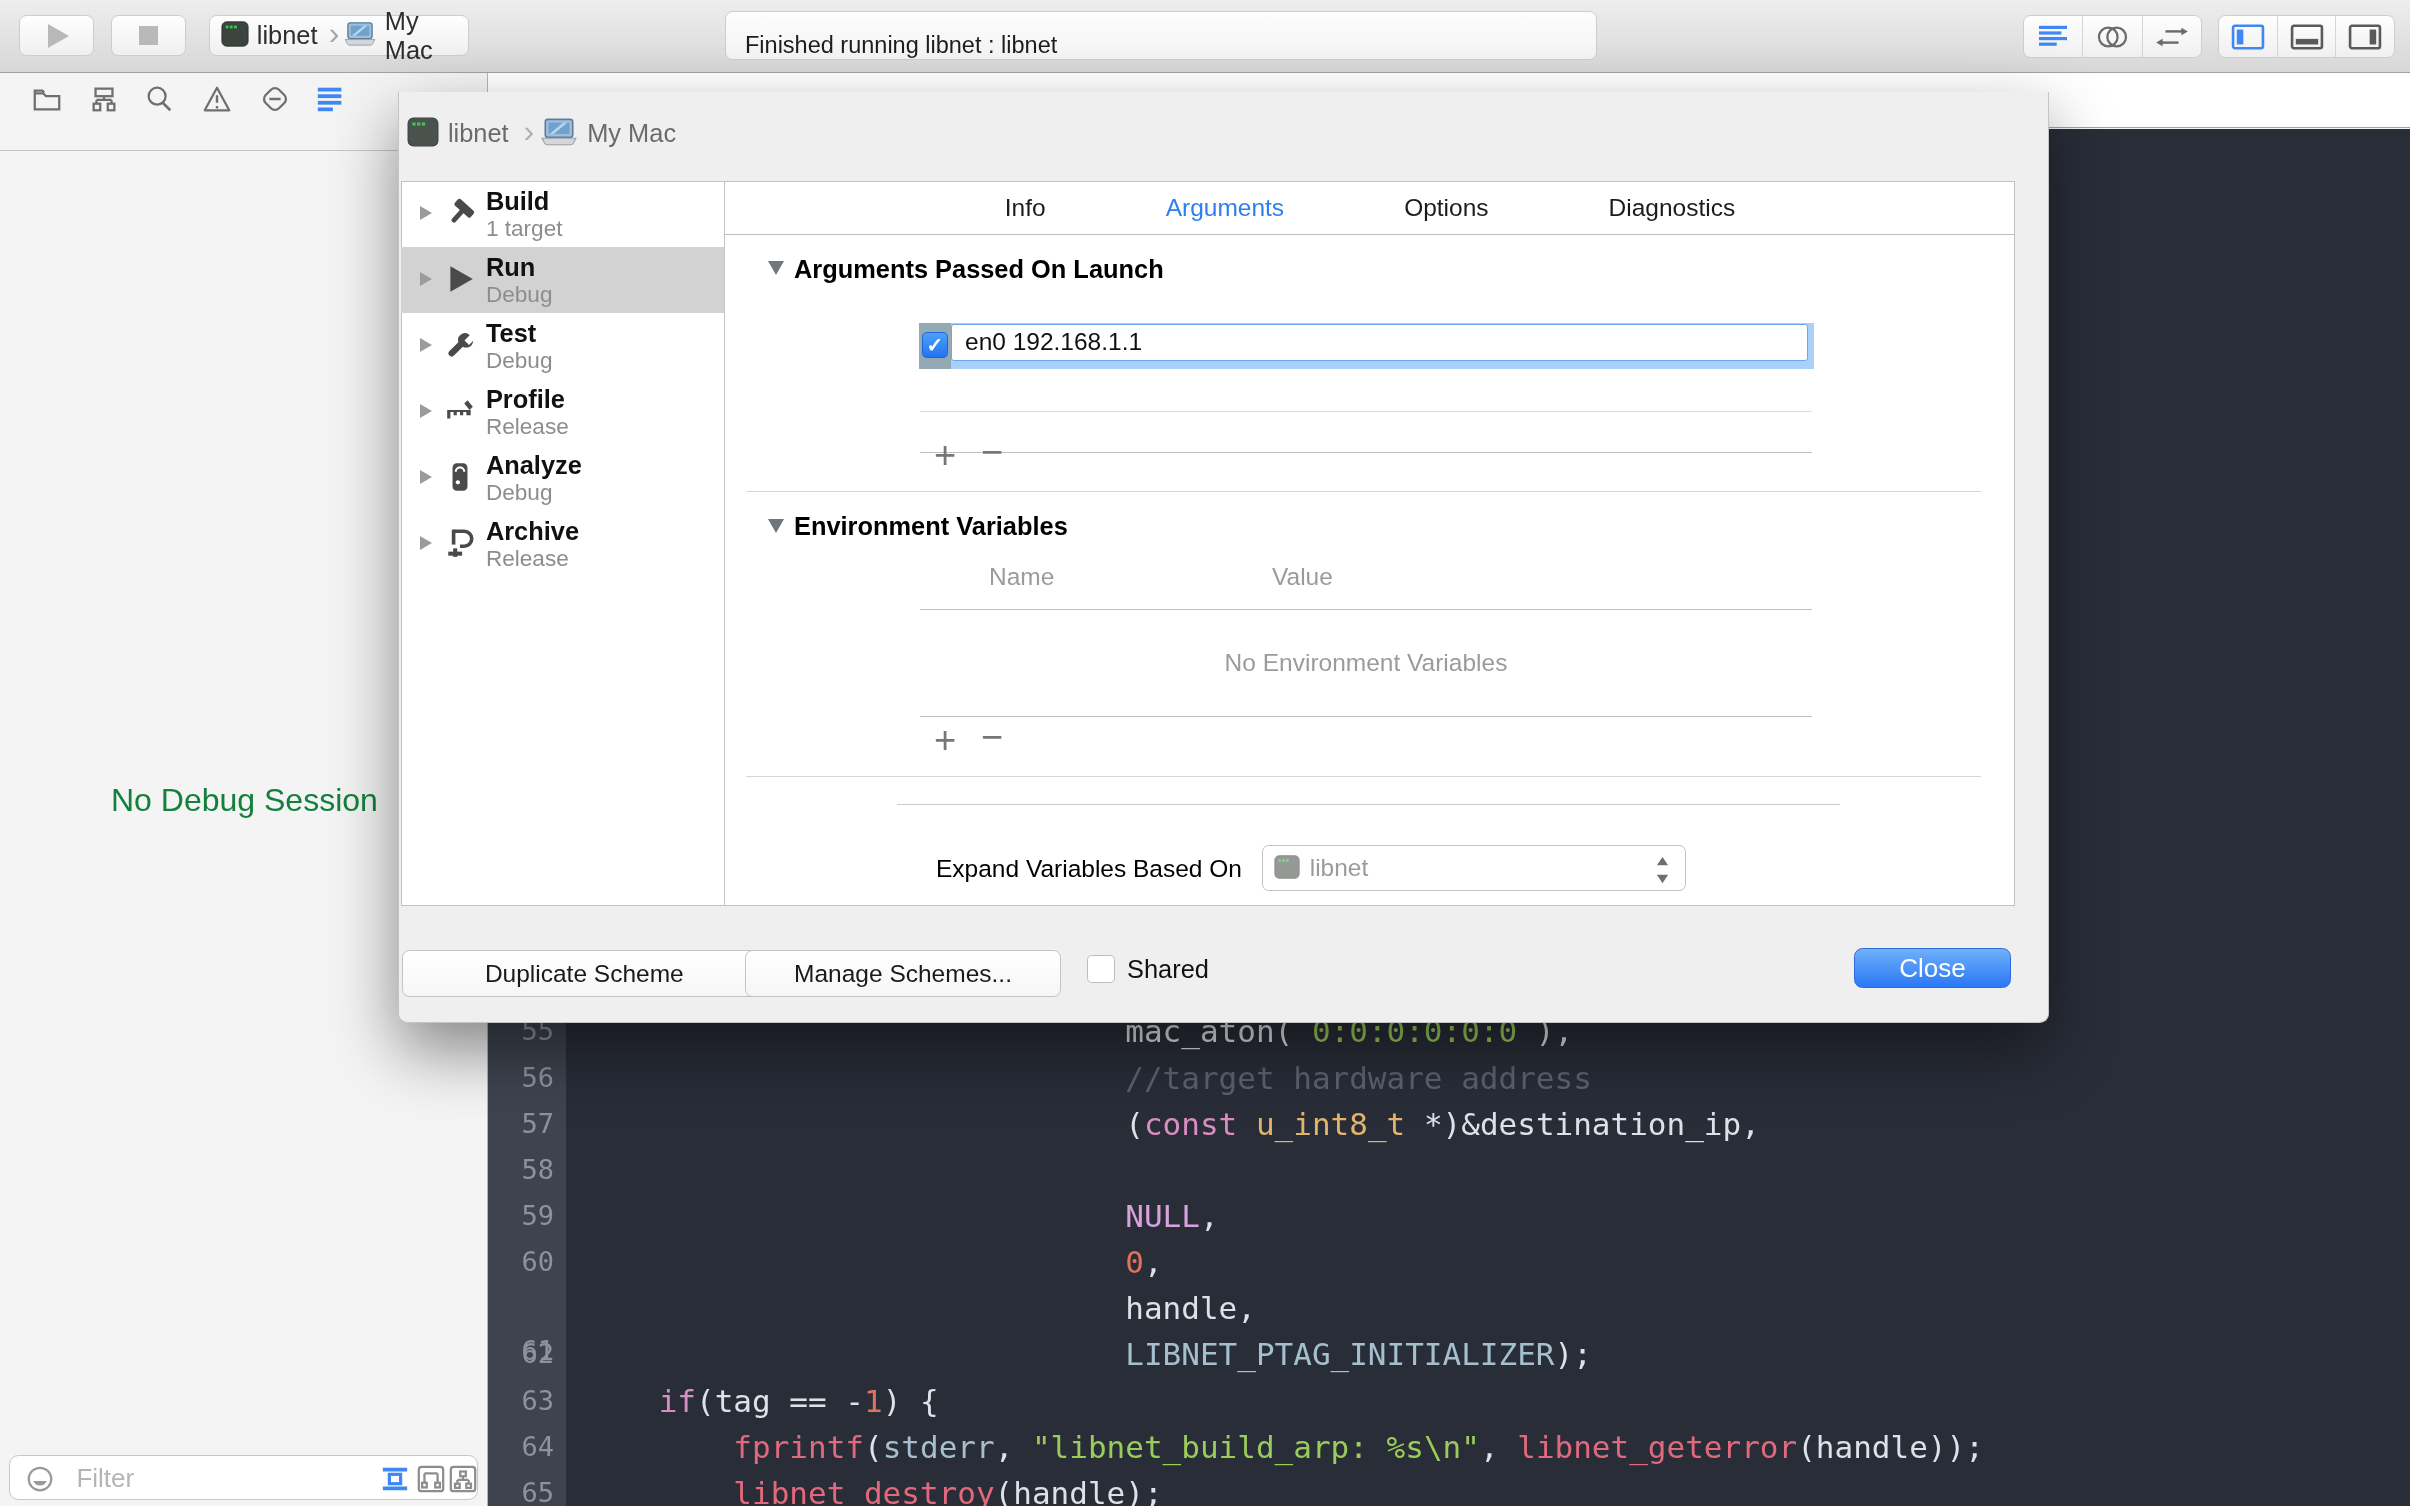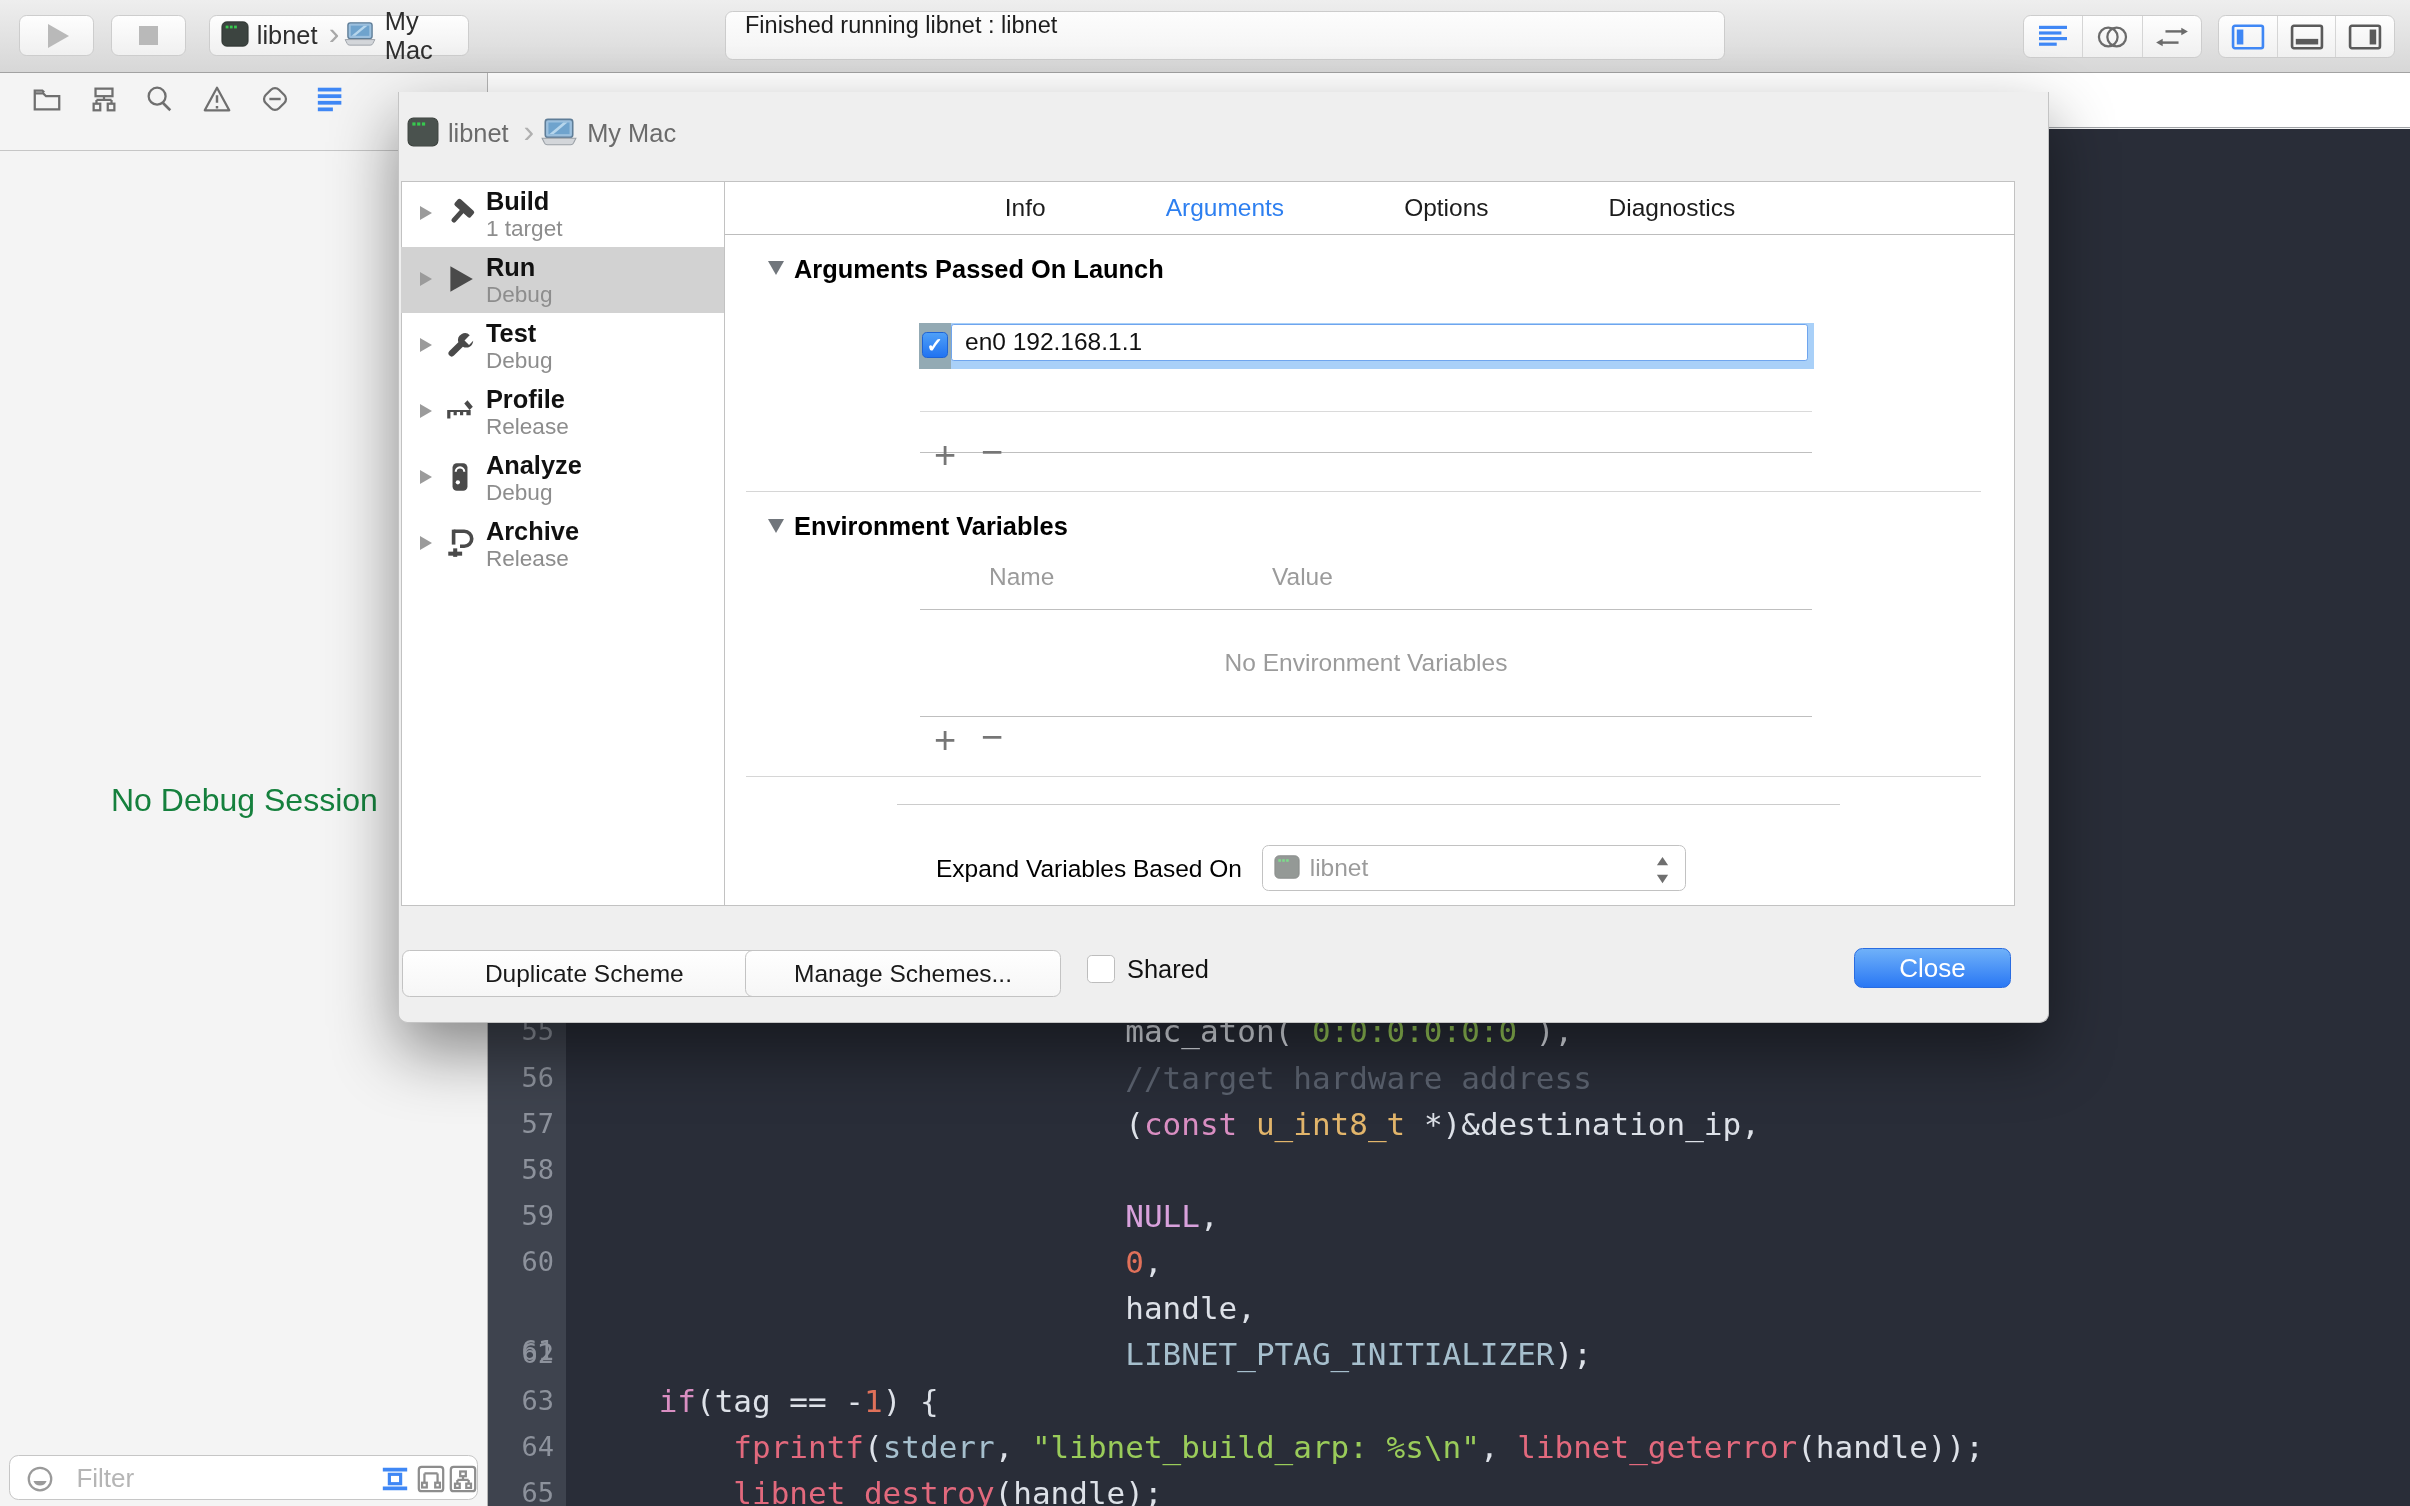--- a/index.html
+++ b/index.html
@@ -11,23 +11,23 @@
   .tb-btn{position:absolute;top:15px;height:41px;border-radius:7.5px;
           background:linear-gradient(#fefefe,#f0f0f0);border:0.9px solid #cdcdcd;
           display:flex;align-items:center;justify-content:center;box-sizing:border-box;}
   .play-btn{left:19px;width:75px;}
   .stop-btn{left:111px;width:75px;}
   .play-tri{width:0;height:0;border-left:21px solid #b9b9b9;border-top:12.2px solid transparent;border-bottom:12.2px solid transparent;margin-left:3.8px;}
   .stop-sq{width:19px;height:19px;background:#b9b9b9;}
   .scheme-capsule{left:209px;width:260px;display:flex;align-items:center;gap:0;padding:0 11.3px;justify-content:flex-start;}
   .cap-txt{font-size:25.4px;color:#2e2e2e;margin:0 7.5px;}
   .cap-sep{font-size:32px;color:#a8a8a8;font-weight:300;margin:0 3.8px 3.8px 3.8px;}
-  .status-bar{position:absolute;left:725px;top:11.3px;width:1000px;height:49px;border-radius:7.5px;
+  .status-bar{position:absolute;left:725px;top:11.3px;width:872px;height:49px;border-radius:7.5px;
               background:linear-gradient(#fdfdfd,#f3f3f3);border:0.9px solid #cccccc;box-sizing:border-box;
-              display:flex;align-items:flex-start;}
+              display:flex;align-items:flex-end;}
   .status-txt{font-size:23.5px;color:#1d1d1d;margin-left:19px;}
   .seg-group{position:absolute;top:15px;height:43px;border-radius:7.5px;background:linear-gradient(#fefefe,#f0f0f0);
              border:0.9px solid #cdcdcd;display:flex;box-sizing:border-box;}
   .seg-cell{flex:1;display:flex;align-items:center;justify-content:center;border-right:0.9px solid #d5d5d5;}
   .seg-cell:last-child{border-right:none;}
   .grp-editor{left:2023px;width:179px;}
   .grp-panels{left:2218px;width:177px;}
   
   .navigator{position:absolute;left:0;top:72px;width:488px;height:1435px;background:#f4f4f4;
              border-right:0.9px solid #b5b5b5;z-index:20;box-sizing:border-box;}

